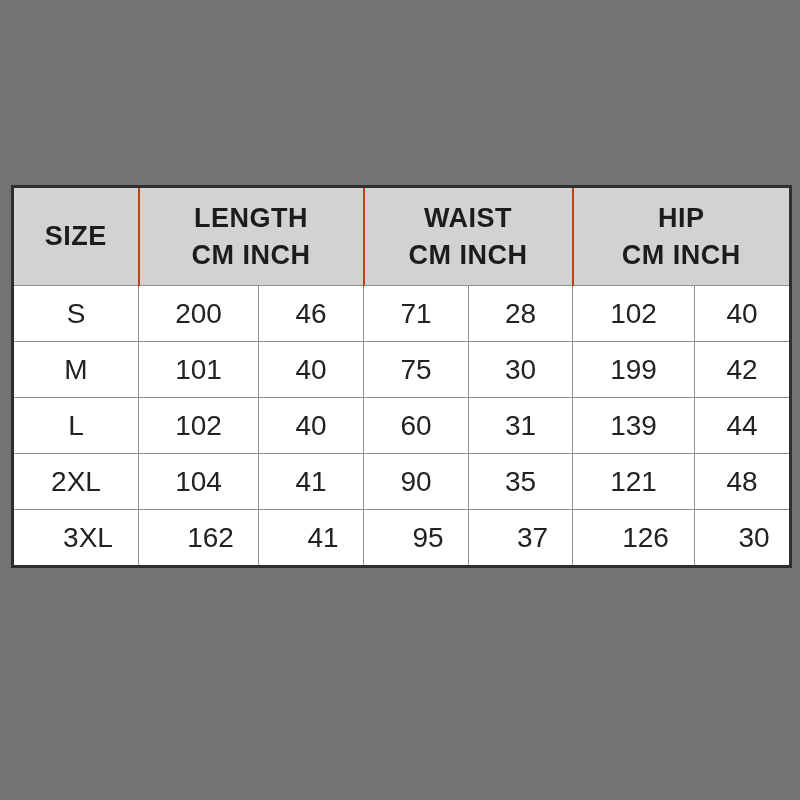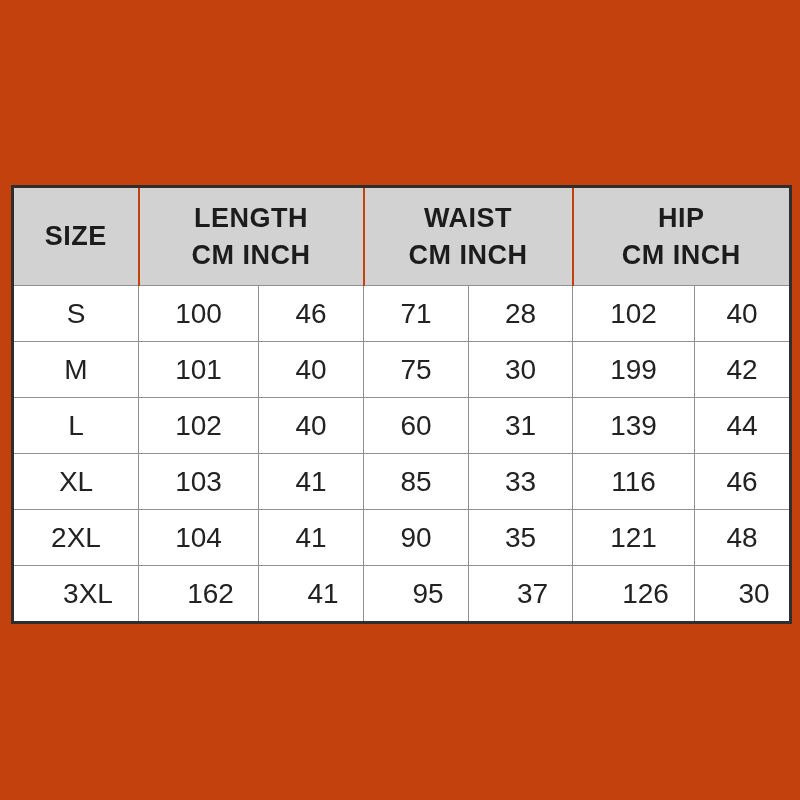--- a/index.html
+++ b/index.html
@@ -5,21 +5,21 @@
   html, body {
     margin: 0;
     padding: 0;
     background: #ffffff;
     font-family: "Liberation Sans", sans-serif;
   }
   #stage {
     position: relative;
     width: 800px;
     height: 800px;
-    background: #c2410c;
+    background: #737373;
     overflow: hidden;
   }
   table.size-chart {
     position: absolute;
     left: 11px;
     top: 185px;
     width: 778px;
     border-collapse: collapse;
     table-layout: fixed;
     border: 3px solid #2e2e2e;
@@ -93,21 +93,21 @@
         </th>
         <th colspan="2">
           <div>HIP</div>
           <div>CM INCH</div>
         </th>
       </tr>
     </thead>
     <tbody>
       <tr>
         <td>S</td>
-        <td>100</td>
+        <td>200</td>
         <td>46</td>
         <td>71</td>
         <td>28</td>
         <td>102</td>
         <td>40</td>
       </tr>
       <tr>
         <td>M</td>
         <td>101</td>
         <td>40</td>
@@ -119,29 +119,20 @@
       <tr>
         <td>L</td>
         <td>102</td>
         <td>40</td>
         <td>60</td>
         <td>31</td>
         <td>139</td>
         <td>44</td>
       </tr>
       <tr>
-        <td>XL</td>
-        <td>103</td>
-        <td>41</td>
-        <td>85</td>
-        <td>33</td>
-        <td>116</td>
-        <td>46</td>
-      </tr>
-      <tr>
         <td>2XL</td>
         <td>104</td>
         <td>41</td>
         <td>90</td>
         <td>35</td>
         <td>121</td>
         <td>48</td>
       </tr>
       <tr>
         <td>3XL</td>

